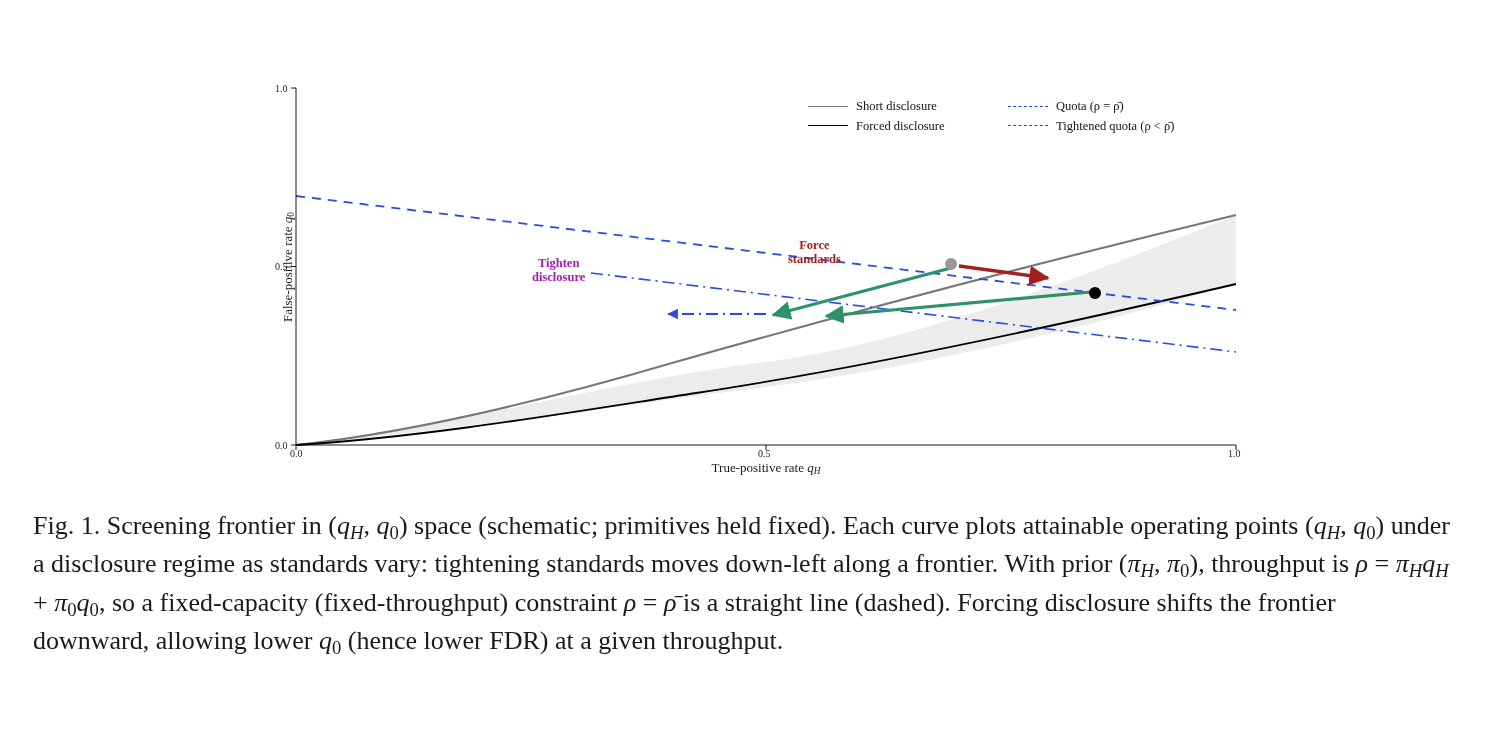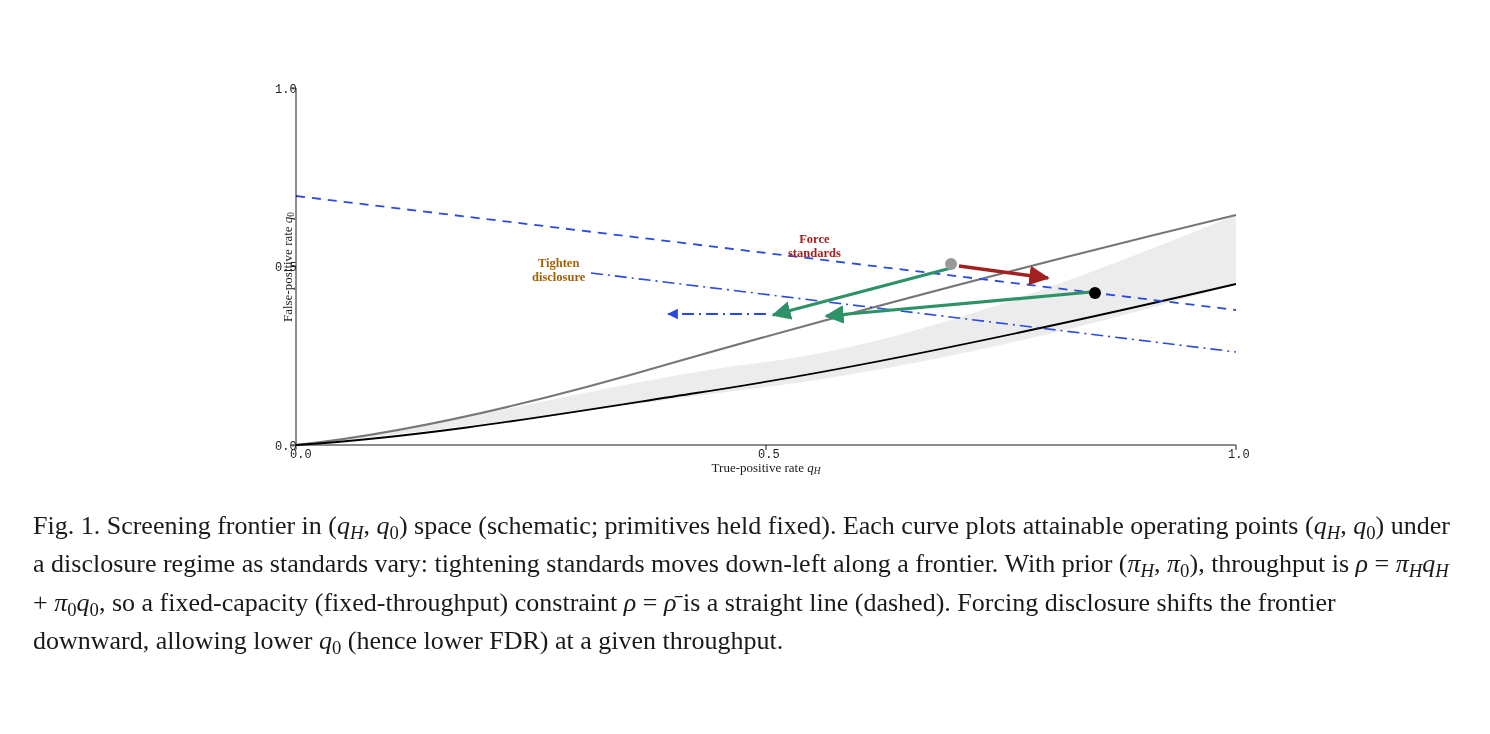--- a/index.html
+++ b/index.html
@@ -50,22 +50,22 @@
     transform: translate(-50%, -50%) rotate(-90deg);
     transform-origin: center center;
   }
   #xlabel {
     left: 470px;
     top: 372px;
     transform: translateX(-50%);
   }
   .tick-label {
     position: absolute;
-    font-family: Liberation Mono, monospace;
-    font-size: 12px;
+    font-family: Liberation Serif, serif;
+    font-size: 10px;
     color: #222;
     white-space: nowrap;
   }
   
   #legend {
     position: absolute;
     left: 512px;
     top: 12px;
     width: 420px;
     font-family: "Liberation Serif", serif;
@@ -94,29 +94,29 @@
   
   .annot {
     position: absolute;
     font-family: "Liberation Serif", serif;
     font-weight: bold;
     font-size: 12.5px;
     line-height: 1.12;
     white-space: nowrap;
   }
   #annot-tighten {
-    color: #a16207;
+    color: #a21caf;
     left: 236px;
     top: 168px;
     text-align: center;
   }
   #annot-force {
     color: #a32020;
     left: 492px;
-    top: 144px;
+    top: 150px;
     text-align: center;
   }
 
   
   #caption {
     position: absolute;
     left: 33px;
     top: 508px;
     width: 1425px;
     font-family: "Liberation Serif", serif;
@@ -198,20 +198,38 @@
     <div class="tick-label" style="left:-21px; top:173px;">0.5</div>
     <div class="tick-label" style="left:-21px; top:-5px;">1.0</div>
 
     <div class="axis-title" id="ylabel">
       False-positive rate <i>q</i><span class="sub">0</span>
     </div>
     <div class="axis-title" id="xlabel">
       True-positive rate <i>q<span class="sub">H</span></i>
     </div>
 
+    <div id="legend">
+      <div class="legend-entry">
+        <span class="legend-swatch" style="border-top-color:#777777; border-top-style:solid;"></span>
+        <span class="legend-text">Short disclosure</span>
+      </div>
+      <div class="legend-entry">
+        <span class="legend-swatch" style="border-top-color:#2b4ae0; border-top-style:dashed;"></span>
+        <span class="legend-text">Quota (ρ = ρ̄)</span>
+      </div>
+      <div class="legend-entry">
+        <span class="legend-swatch" style="border-top-color:#000000; border-top-style:solid;"></span>
+        <span class="legend-text">Forced disclosure</span>
+      </div>
+      <div class="legend-entry">
+        <span class="legend-swatch" style="border-top-color:#2b4ae0; border-top-style:dashed;"></span>
+        <span class="legend-text">Tightened quota (ρ &lt; ρ̄)</span>
+      </div>
+    </div>
 
     <div class="annot" id="annot-tighten">
       <div>Tighten</div>
       <div>disclosure</div>
     </div>
     <div class="annot" id="annot-force">
       <div>Force</div>
       <div>standards</div>
     </div>
   </div>

